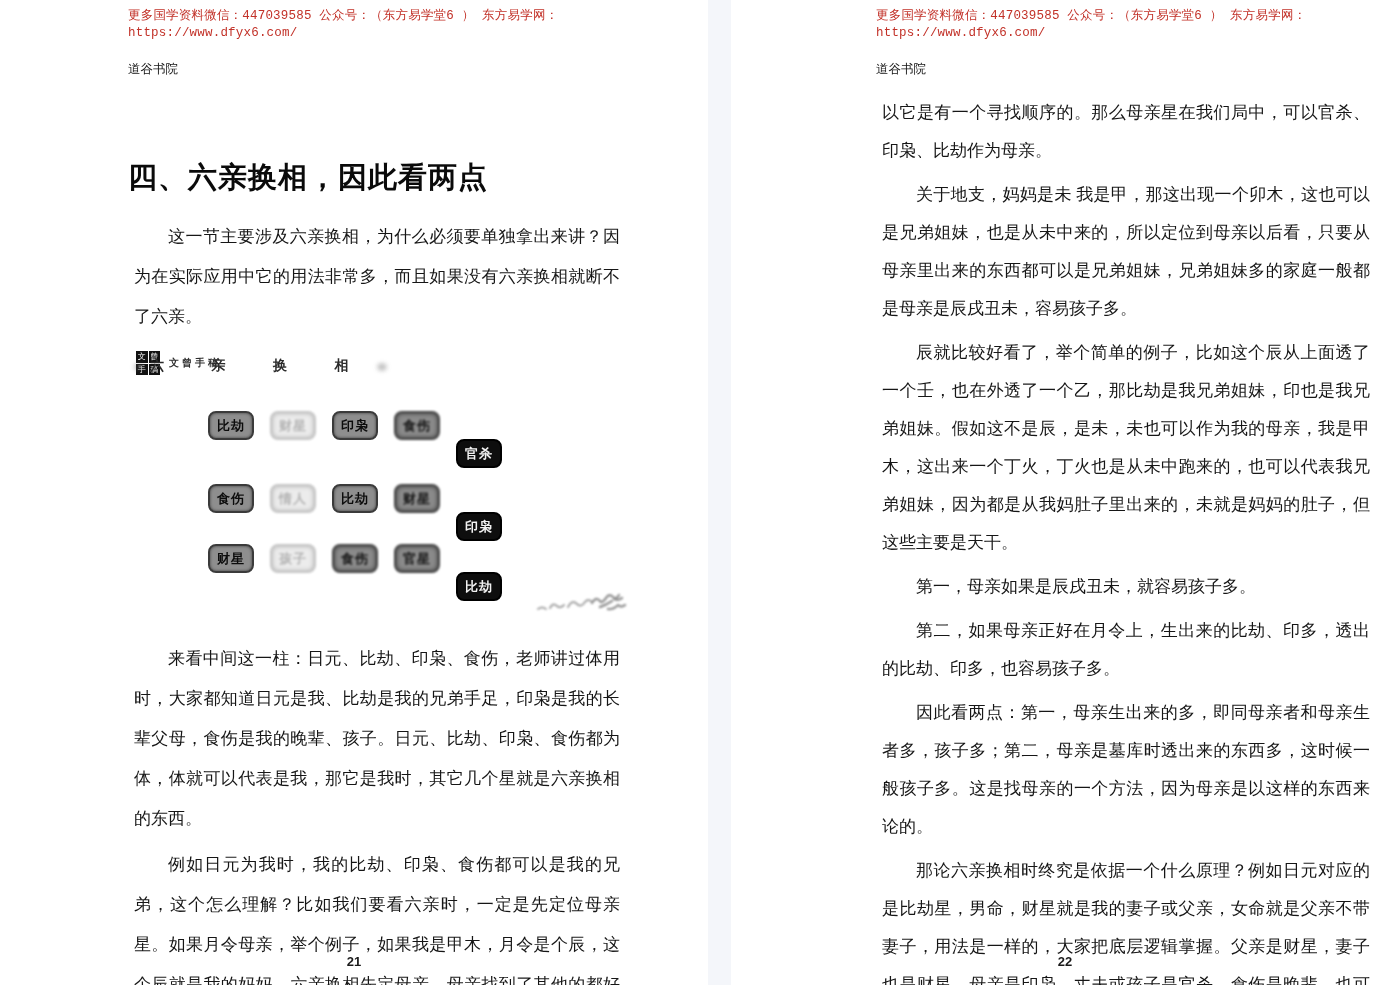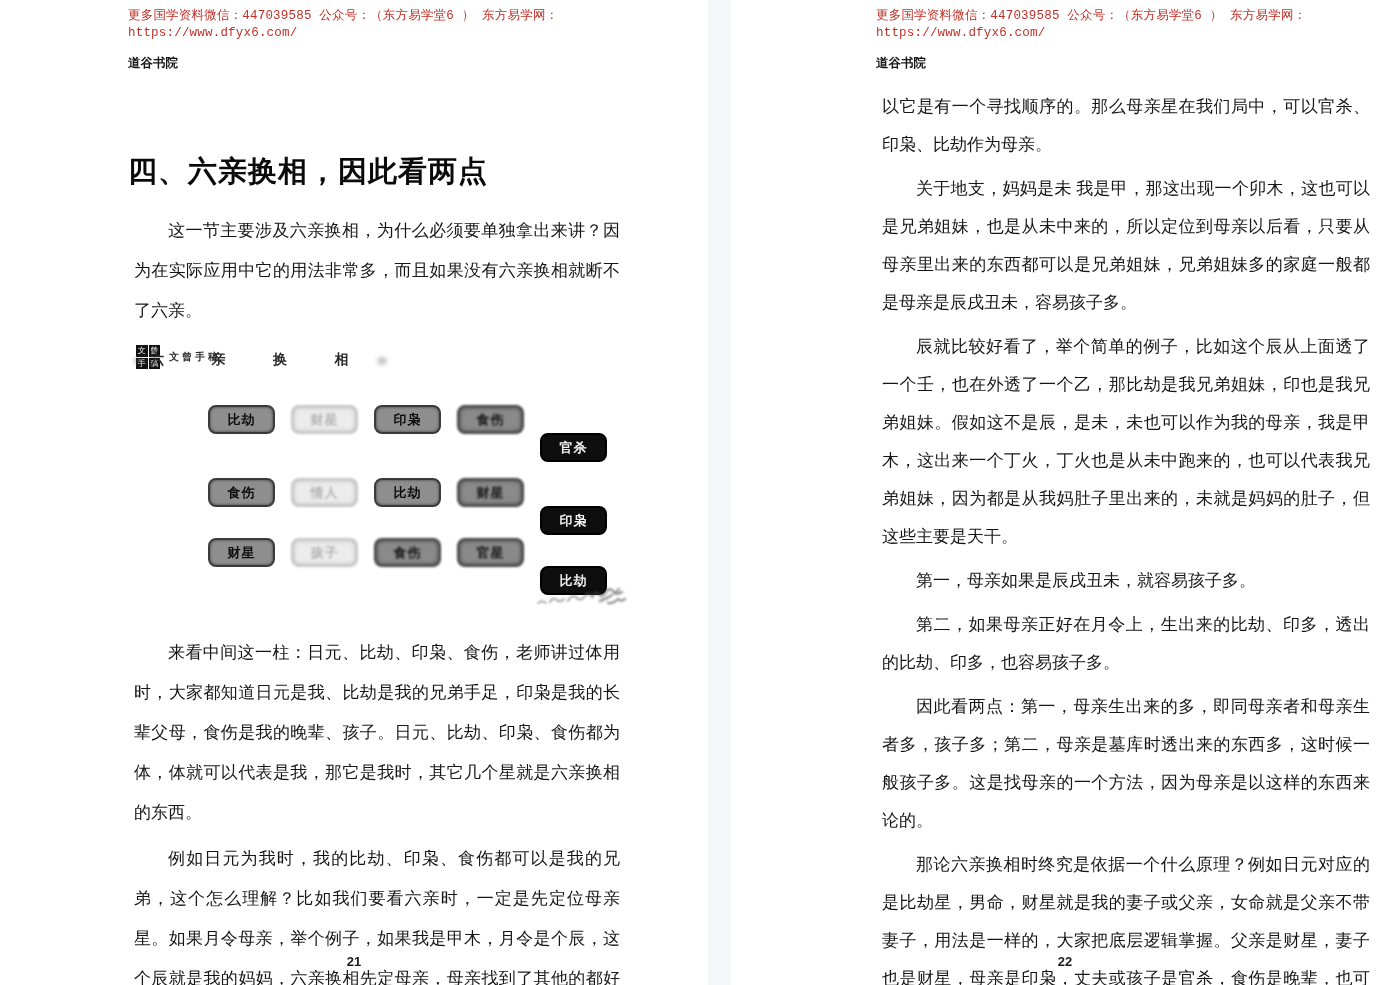--- a/index.html
+++ b/index.html
@@ -16,21 +16,21 @@
   
   .promo{
     font-family:"Liberation Mono","DejaVu Sans Mono",monospace;
     color:#c23128;font-size:12.5px;line-height:17px;letter-spacing:0.2px;
     padding-top:8px;white-space:pre-wrap;
   }
   .page-left .inner{margin-left:100px;width:498px;}
   .page-right .inner{margin-left:117px;width:500px;}
   .academy{
     font-family:"Liberation Sans","DejaVu Sans",sans-serif;
-    font-weight:bold;font-size:12.5px;color:#151515;margin-top:13px;
+    font-weight:normal;font-size:12.5px;color:#151515;margin-top:19px;
   }
 
   
   .doc-title{
     font-family:"Liberation Sans","DejaVu Sans",sans-serif;
     font-size:29px;font-weight:bold;color:#0a0a0a;letter-spacing:1px;
     margin-top:80px;
   }
   .body-text p{
     margin:6px;font-size:17px;text-align:justify;text-justify:inter-ideograph;
@@ -63,21 +63,21 @@
   .fig-title::before,.fig-title::after{
     content:"";display:inline-block;width:10px;height:8px;border-radius:50%;
     background:rgba(90,90,90,.35);filter:blur(2px);vertical-align:middle;margin:0 6px;
   }
   .fig-grid{position:absolute;top:62px;left:80px;}
   .fig-row{display:flex;gap:16px;}
   .fig-row + .fig-row{margin-top:16px;}
   .fig-row:nth-child(3){margin-top:3px;}
   .fig-row:nth-child(4){margin-top:19px;}
   .star-box{
-    width:67px;height:29px;border-radius:8px;display:flex;align-items:center;justify-content:center;
+    width:46px;height:29px;border-radius:8px;display:flex;align-items:center;justify-content:center;
     font-size:13px;font-weight:bold;letter-spacing:1px;box-sizing:border-box;
     font-family:"Liberation Sans",sans-serif;
   }
   .star-box.gray{background:#8e8e8e;color:#0c0c0c;border:2px solid #3b3b3b;
     box-shadow:inset 0 0 3px rgba(40,40,40,.8);filter:blur(0.3px);}
   .star-box.faint{background:#ececec;color:rgba(45,45,45,.3);border:2px solid #c6c6c6;
     box-shadow:inset 0 0 4px rgba(150,150,150,.8);filter:blur(0.9px);}
   .star-box.gray-blur{background:#8a8a8a;color:#141414;border:2px solid #454545;
     box-shadow:inset 0 0 4px rgba(30,30,30,.9);filter:blur(0.8px);}
   .star-box.black{background:#0e0e0e;color:#f1f1f1;border:2px solid #000;margin-top:28px;}

